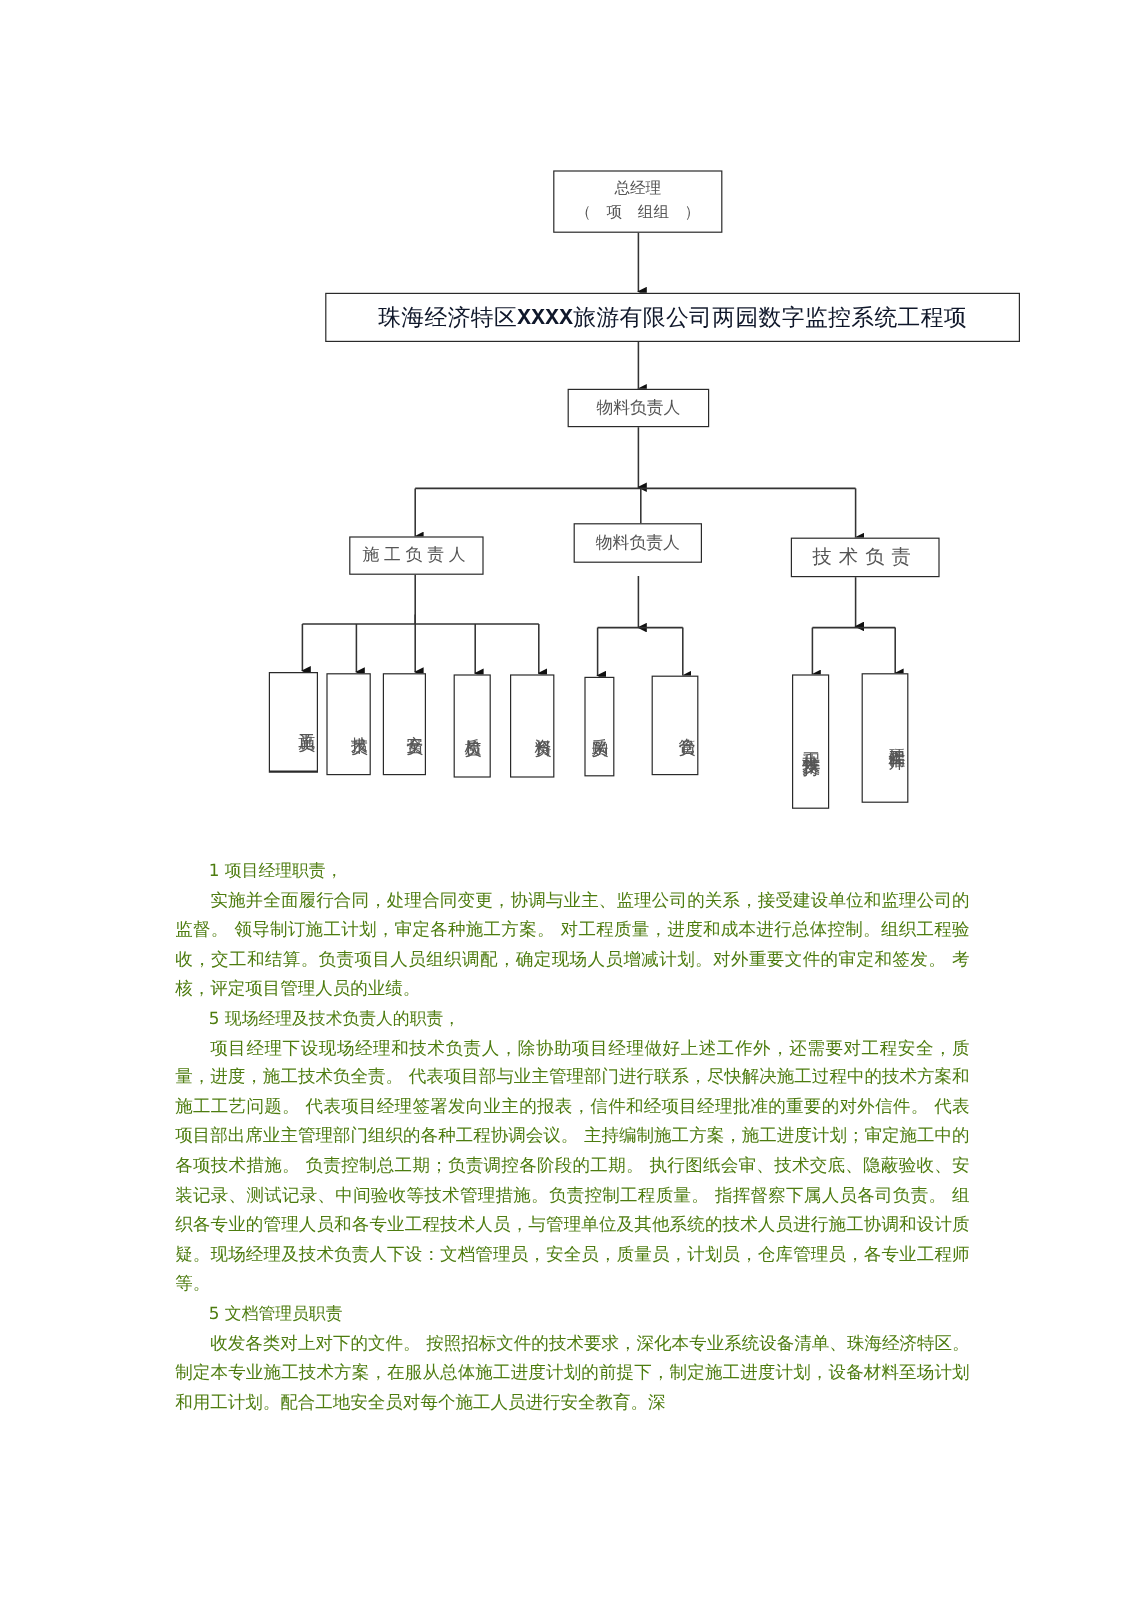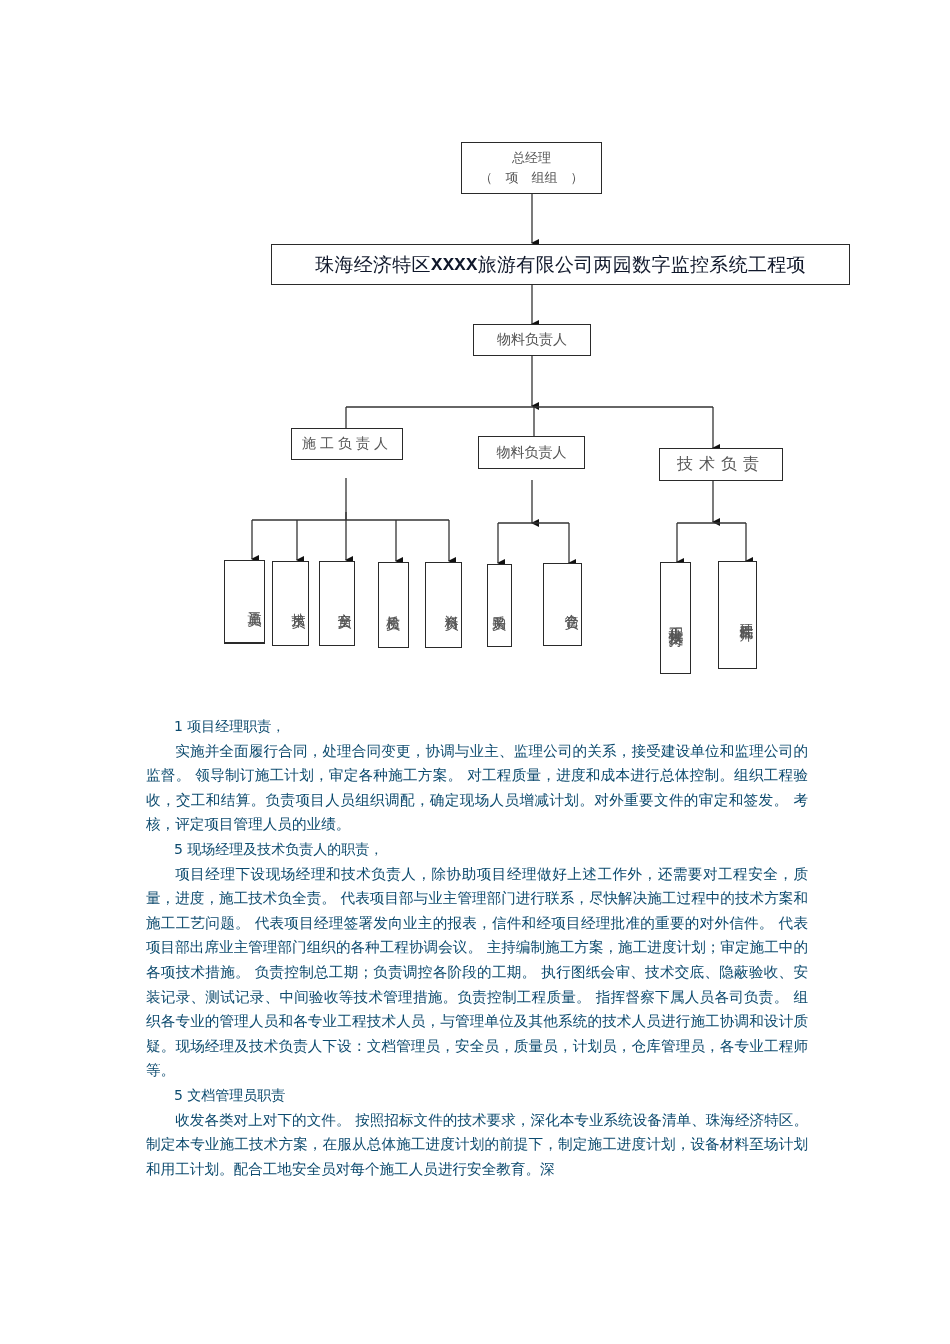--- a/index.html
+++ b/index.html
@@ -11,21 +11,21 @@
          display: flex; align-items: center; justify-content: center; text-align: center; color: #555; }
   .box.top { font-size: 13px; line-height: 20px; flex-direction: column; }
   .box.title { font-size: 19px; color: #0f172a; letter-spacing: 0.3px; }
   .box.title b { font-family: Liberation Mono, monospace; font-weight: bold; text-align: center; }
   .box.mid { font-size: 14px; }
   .box.spaced { letter-spacing: 4px; }
   .box.spaced-big { letter-spacing: 6px; font-size: 16px; }
   .box.vert { writing-mode: vertical-rl; text-orientation: upright; font-size: 14px; letter-spacing: 1px; align-items: flex-start; justify-content: center; }
   .box.vert.left { align-items: center; }
   svg.lines { position: absolute; left: 0; top: 0; }
-  .text { position: absolute; left: 146px; top: 714px; width: 662px; font-size: 14.6px; line-height: 24.6px; color: #0c4a6e; }
+  .text { position: absolute; left: 146px; top: 714px; width: 662px; font-size: 14.6px; line-height: 24.6px; color: #4d7c0f; }
   .text p { margin: 0; text-indent: 2em; text-align: justify; }
   .text p.h { font-family: "DejaVu Sans", "Liberation Sans", sans-serif; font-size: 14px; }
 </style>
 </head>
 <body>
 
 <div class="page">
 
   <div class="chart">
     <svg class="lines" width="950" height="700">
@@ -75,21 +75,21 @@
     <div class="box title" style="left:223px;top:244px;width:579px;height:41px;">
       <span>珠海经济特区 </span>
         <b>XXXX</b>
         <span> 旅游有限公司两园数字监控系统工程项</span>
     </div>
 
     <div class="box mid" style="left:425px;top:324px;width:118px;height:32px;">
       <span>物料负责人</span>
     </div>
 
-    <div class="box mid spaced" style="left:243px;top:428px;width:112px;height:32px;">
+    <div class="box mid spaced" style="left:243px;top:447px;width:112px;height:32px;">
       <span>施工负责人</span>
     </div>
     <div class="box mid" style="left:430px;top:436px;width:107px;height:33px;">
       <span>物料负责人</span>
     </div>
     <div class="box mid spaced-big" style="left:611px;top:448px;width:124px;height:33px;">
       <span>技术负责</span>
     </div>
 
     <div class="box vert" style="left:176px;top:560px;width:41px;height:84px;border-bottom-width:2.5px;">

